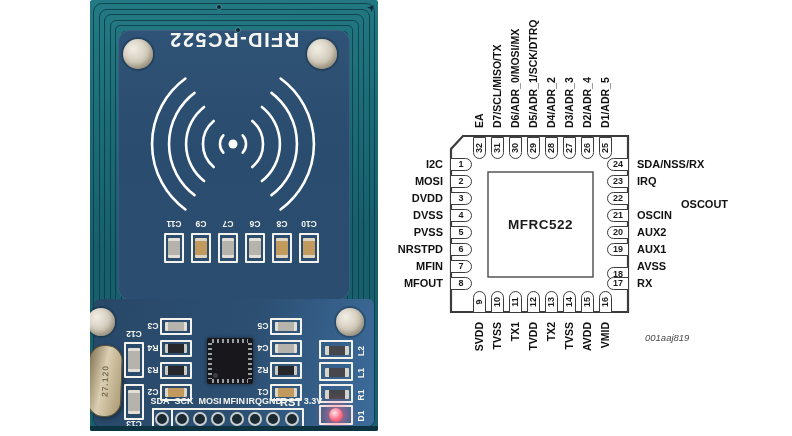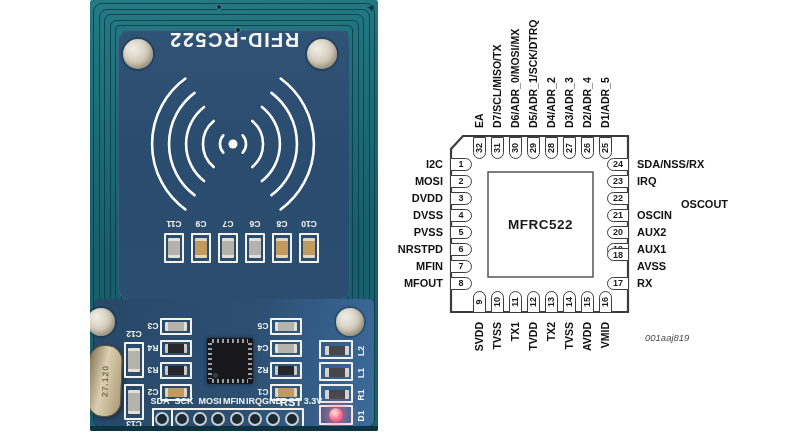--- a/index.html
+++ b/index.html
@@ -349,21 +349,21 @@
         </div>
         <div class="pin-name nright" style="position: absolute; left: 637px; top: 208px;">OSCIN</div>
         <div class="pad h pright" style="position: absolute; left: 607px; top: 225.5px;">
           <span>20</span>
         </div>
         <div class="pin-name nright" style="position: absolute; left: 637px; top: 225px;">AUX2</div>
         <div class="pad h pright" style="position: absolute; left: 607px; top: 242.5px;">
           <span>19</span>
         </div>
         <div class="pin-name nright" style="position: absolute; left: 637px; top: 242px;">AUX1</div>
-        <div class="pad h pright" style="position: absolute; left: 607px; top: 248px;">
+        <div class="pad h pright" style="position: absolute; left: 607px; top: 267px;">
           <span>18</span>
         </div>
         <div class="pin-name nright" style="position: absolute; left: 637px; top: 259px;">AVSS</div>
         <div class="pad h pright" style="position: absolute; left: 607px; top: 276.5px;">
           <span>17</span>
         </div>
         <div class="pin-name nright" style="position: absolute; left: 637px; top: 276px;">RX</div>
       </div>
   </div>
 

